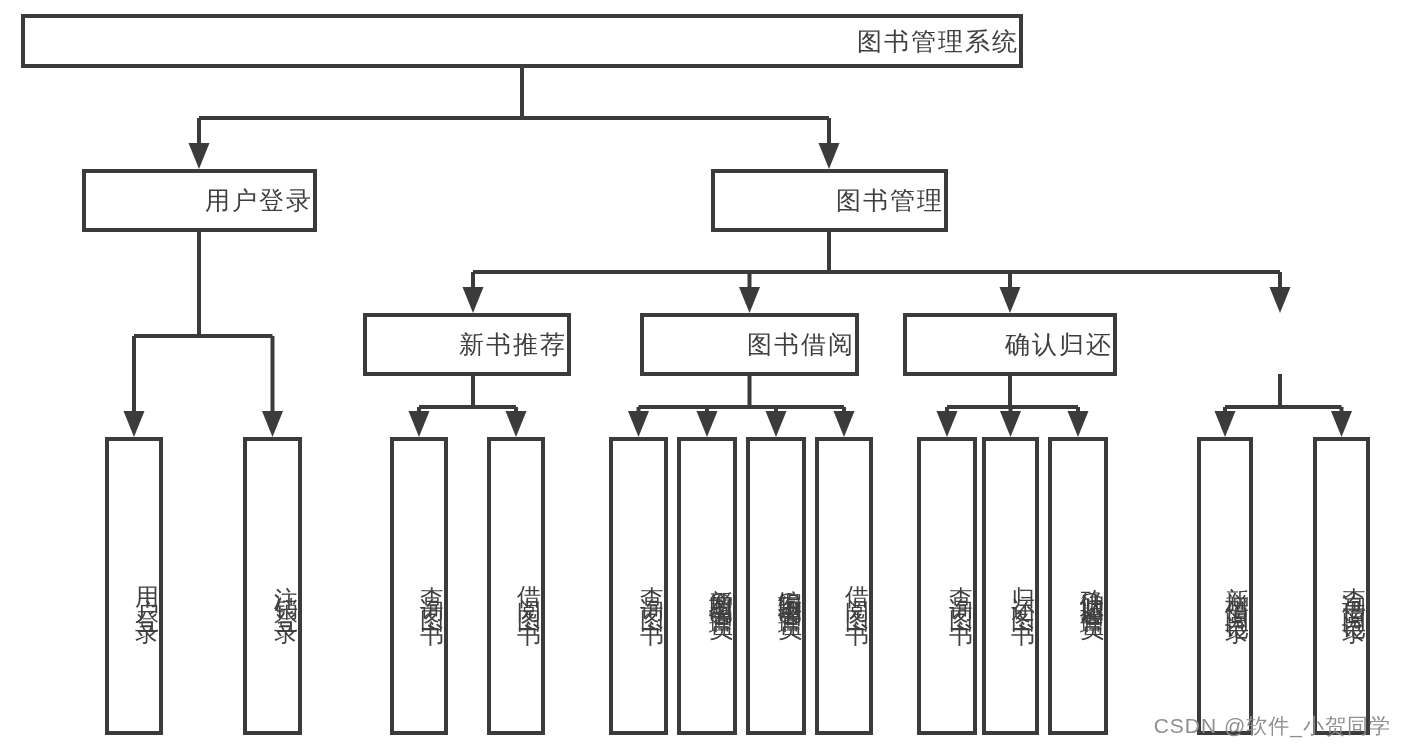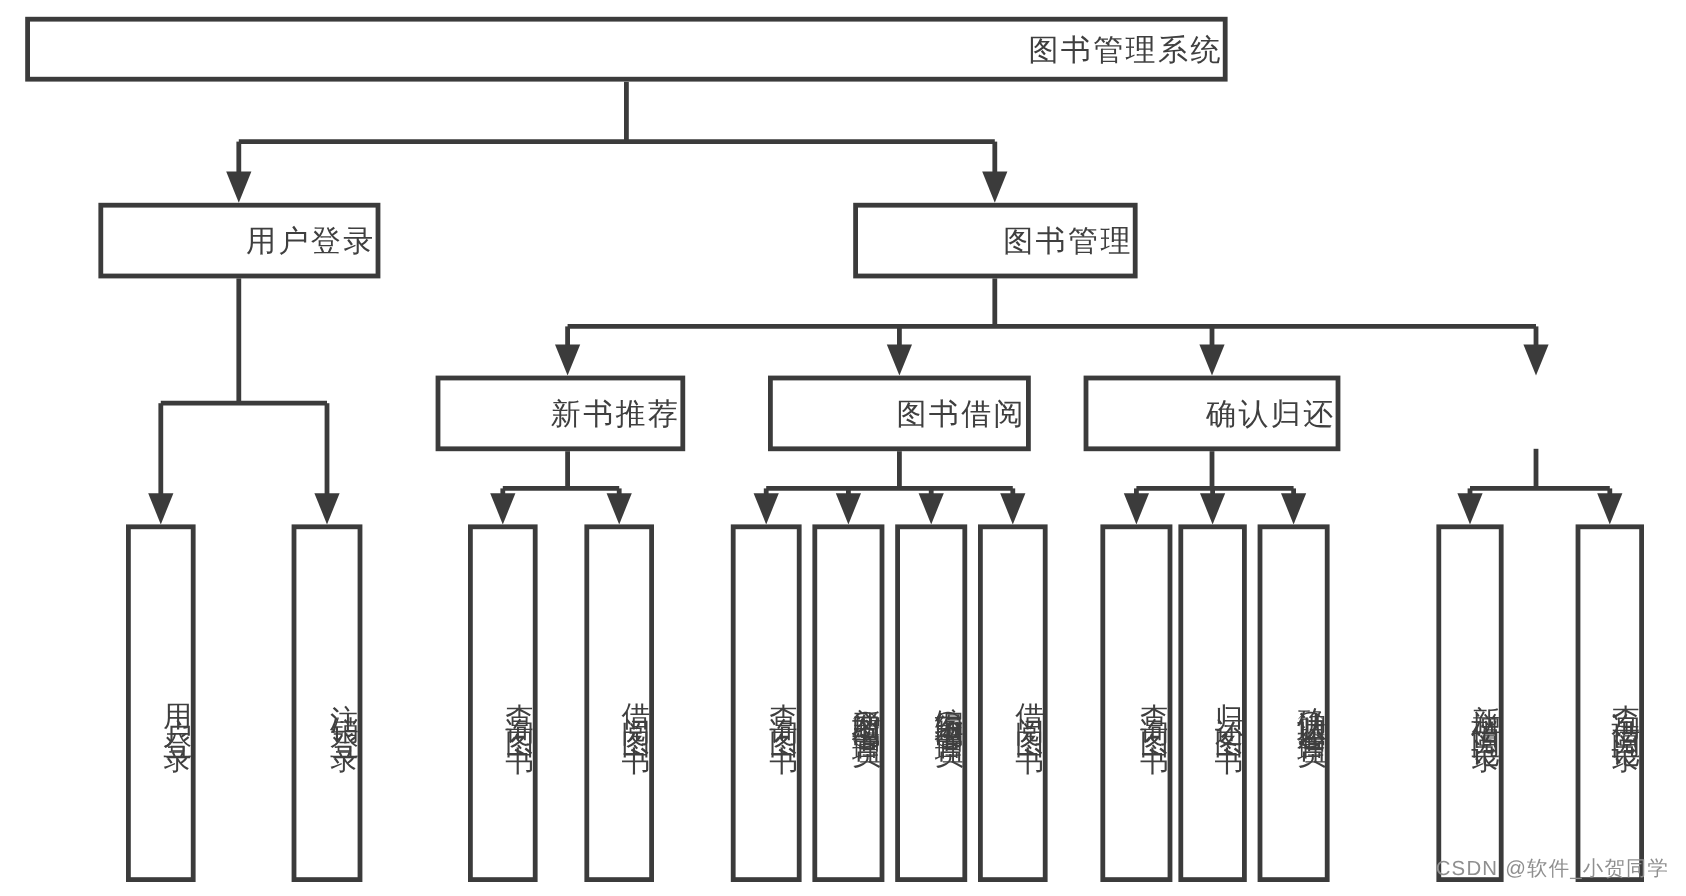--- a/index.html
+++ b/index.html
@@ -30,21 +30,21 @@
     font-size:24px;
     color:#3f3f3f;
     line-height:1;
   }
   .ls12{letter-spacing:12px;margin-top:10px;}
   .ls7{letter-spacing:7px;margin-top:6px;}
   .ls4{letter-spacing:4px;margin-top:4px;}
   #watermark{
     position:absolute;
     right:14px;top:712px;
-    font-size:17px;
+    font-size:21px;
     color:#8f8f8f;
     letter-spacing:1px;
     z-index:5;
     white-space:nowrap;
   }
 </style>
 </head>
 <body>
 
 <div id="stage">

